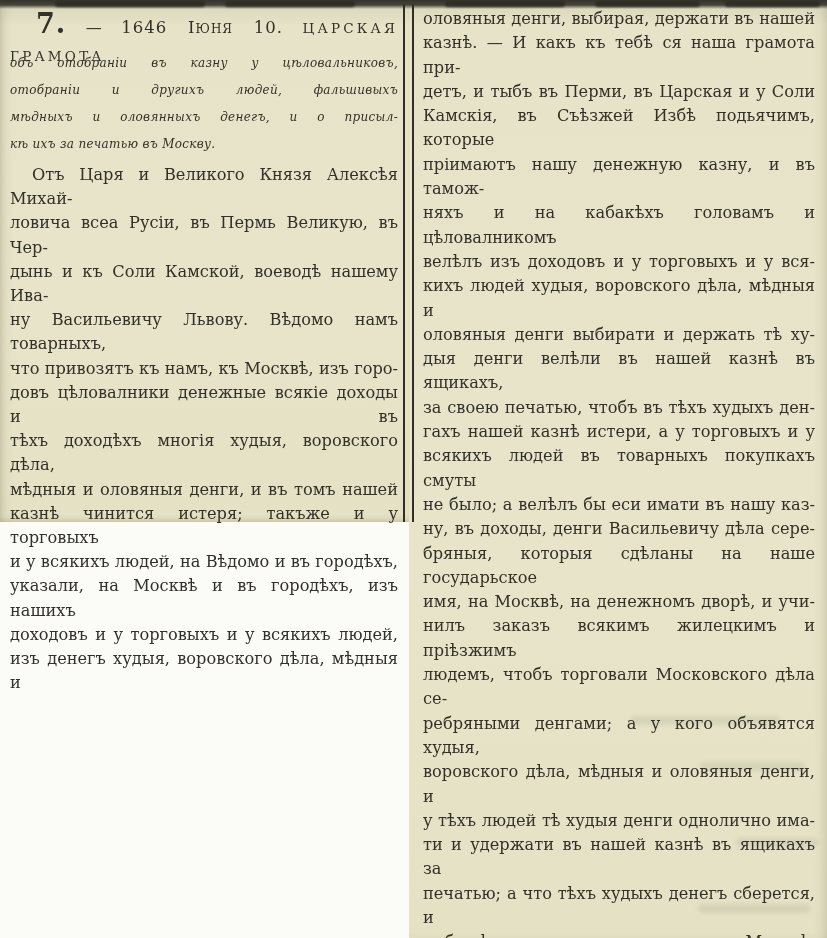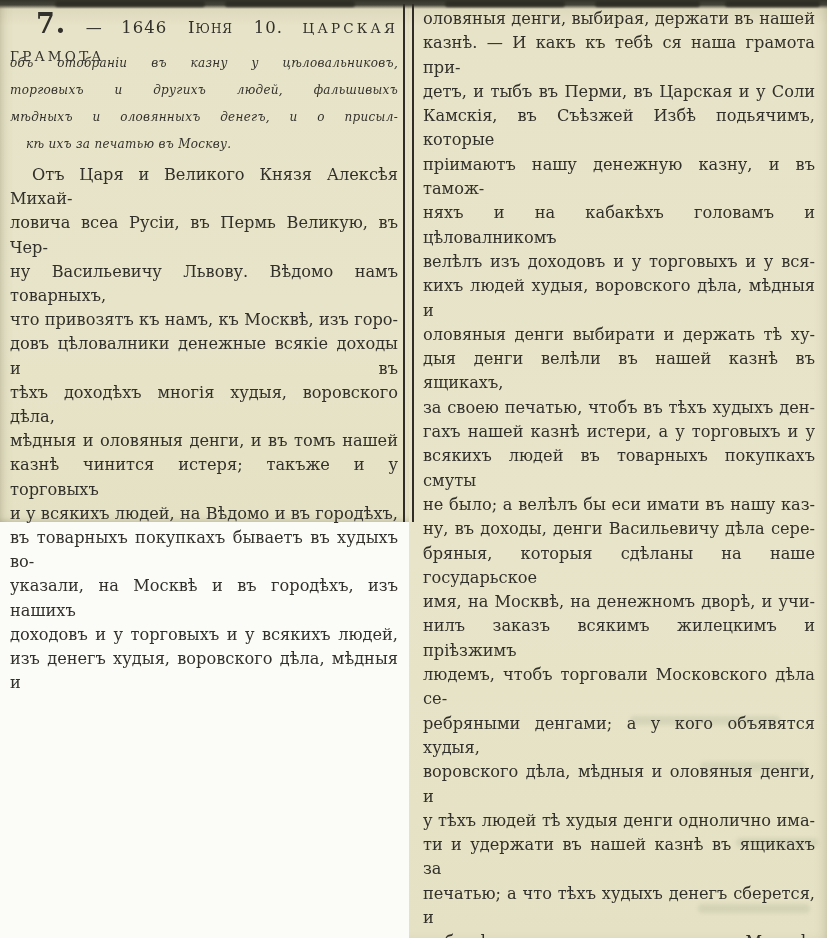--- a/index.html
+++ b/index.html
@@ -22,21 +22,21 @@
   
   .divider{position:absolute;left:403px;top:4px;height:518px;width:7px;
     border-left:2px solid #2f2d26;border-right:2px solid #2f2d26;}
   
   .ghost{position:absolute;background:#97a285;opacity:.22;filter:blur(2px);border-radius:4px;}
   
   .col{position:absolute;}
   .col-left{left:10px;top:10px;width:388px;}
   .col-right{left:423px;top:7px;width:392px;}
   .tline{text-align:justify;text-align-last:justify;}
-  .tline.flush{text-align-last:left;margin-left:16px;}
+  .tline.flush{text-align-last:left;}
   .tline.indent{text-indent:22px;}
   
   .heading{text-align:justify;text-align-last:justify;height:40px;line-height:28px;}
   .h-num{font-size:27px;font-weight:bold;letter-spacing:1px;padding-left:26px;}
   .h-sep{font-size:16px;}
   .h-date{font-size:16.5px;font-variant:small-caps;letter-spacing:1px;}
   .h-title{font-size:13.5px;letter-spacing:3.2px;text-transform:uppercase;}
   .subtitle .tline{font-style:italic;font-size:12px;line-height:27px;letter-spacing:.3px;}
   .subtitle{margin-bottom:5px;}
   .body-text .tline{font-size:16.2px;line-height:24.2px;}
@@ -66,35 +66,35 @@
 
   <div class="col col-left">
     <div class="heading">
       <span class="h-num">7.</span>
       <span class="h-sep">—</span>
       <span class="h-date">1646 Іюня 10.</span>
       <span class="h-title">Царская грамота</span>
     </div>
     <div class="subtitle">
         <div class="tline"><span>объ отобраніи въ казну у цѣловальниковъ,</span></div>
-        <div class="tline"><span>торговыхъ и другихъ людей, фальшивыхъ</span></div>
+        <div class="tline"><span>отобраніи и другихъ людей, фальшивыхъ</span></div>
         <div class="tline"><span>мѣдныхъ и оловянныхъ денегъ, и о присыл-</span></div>
         <div class="tline flush"><span>кѣ ихъ за печатью въ Москву.</span></div>
       </div>
     <div class="body-text">
         <div class="tline indent"><span>Отъ Царя и Великого Князя Алексѣя Михай-</span></div>
         <div class="tline"><span>ловича всеа Русіи, въ Пермь Великую, въ Чер-</span></div>
+        <div class="tline"><span>дынь и къ Соли Камской, воеводѣ нашему Ива-</span></div>
         <div class="tline"><span>ну Васильевичу Львову. Вѣдомо намъ товарныхъ,</span></div>
         <div class="tline"><span>что привозятъ къ намъ, къ Москвѣ, изъ горо-</span></div>
         <div class="tline"><span>довъ цѣловалники денежные всякіе доходы и въ</span></div>
         <div class="tline"><span>тѣхъ доходѣхъ многія худыя, воровского дѣла,</span></div>
         <div class="tline"><span>мѣдныя и оловяныя денги, и въ томъ нашей</span></div>
         <div class="tline"><span>казнѣ чинится истеря; такъже и у торговыхъ</span></div>
         <div class="tline"><span>и у всякихъ людей, на Вѣдомо и въ городѣхъ,</span></div>
-        <div class="tline"><span>въ товарныхъ покупкахъ бываетъ въ худыхъ во-</span></div>
         <div class="tline"><span>указали, на Москвѣ и въ городѣхъ, изъ нашихъ</span></div>
         <div class="tline"><span>доходовъ и у торговыхъ и у всякихъ людей,</span></div>
         <div class="tline"><span>изъ денегъ худыя, воровского дѣла, мѣдныя и</span></div>
       </div>
   </div>
 
   <div class="col col-right">
     <div class="body-text">
         <div class="tline"><span>оловяныя денги, выбирая, держати въ нашей</span></div>
         <div class="tline"><span>казнѣ. — И какъ къ тебѣ ся наша грамота при-</span></div>

